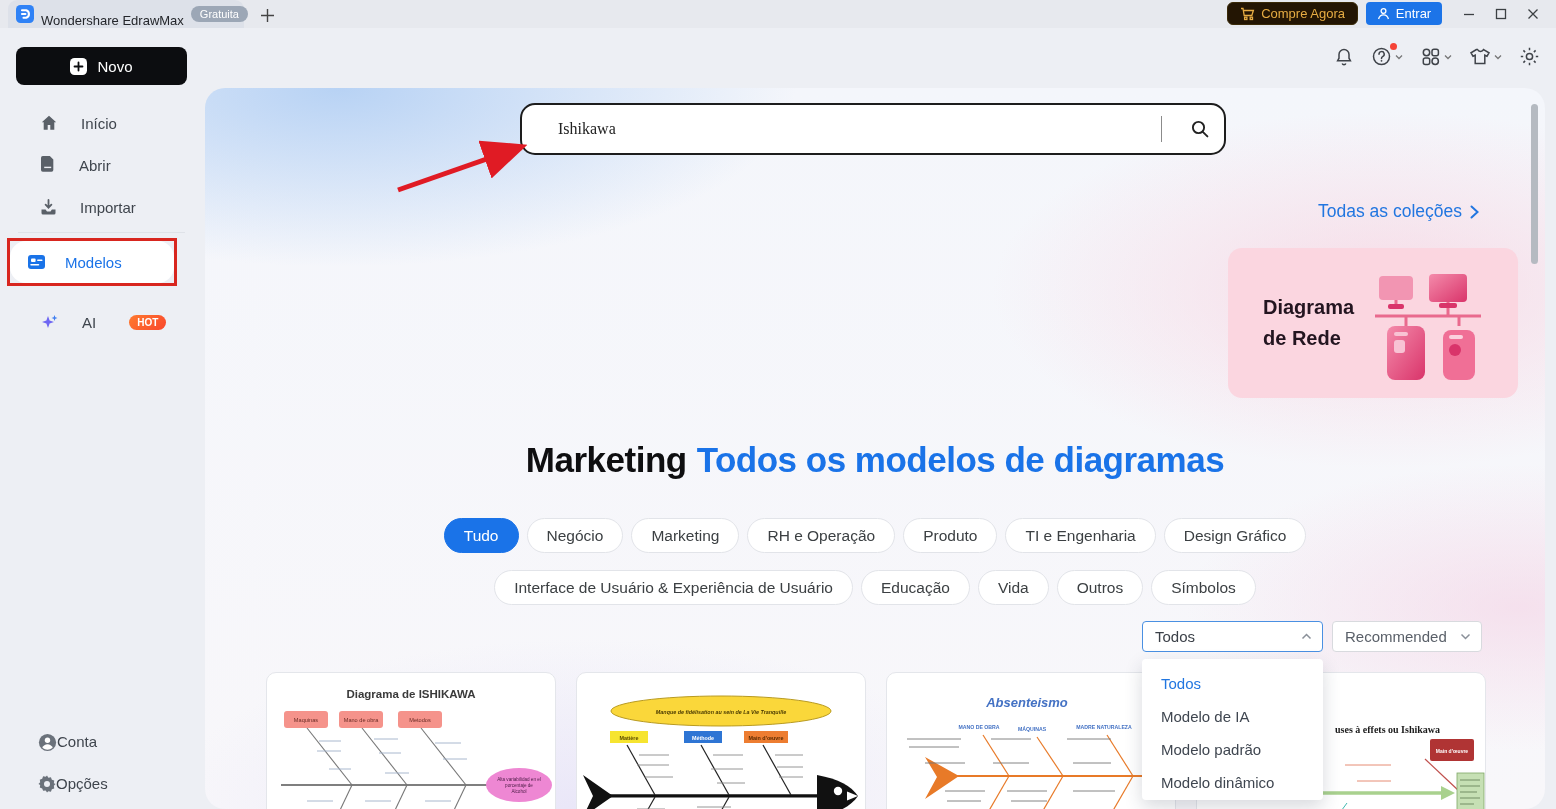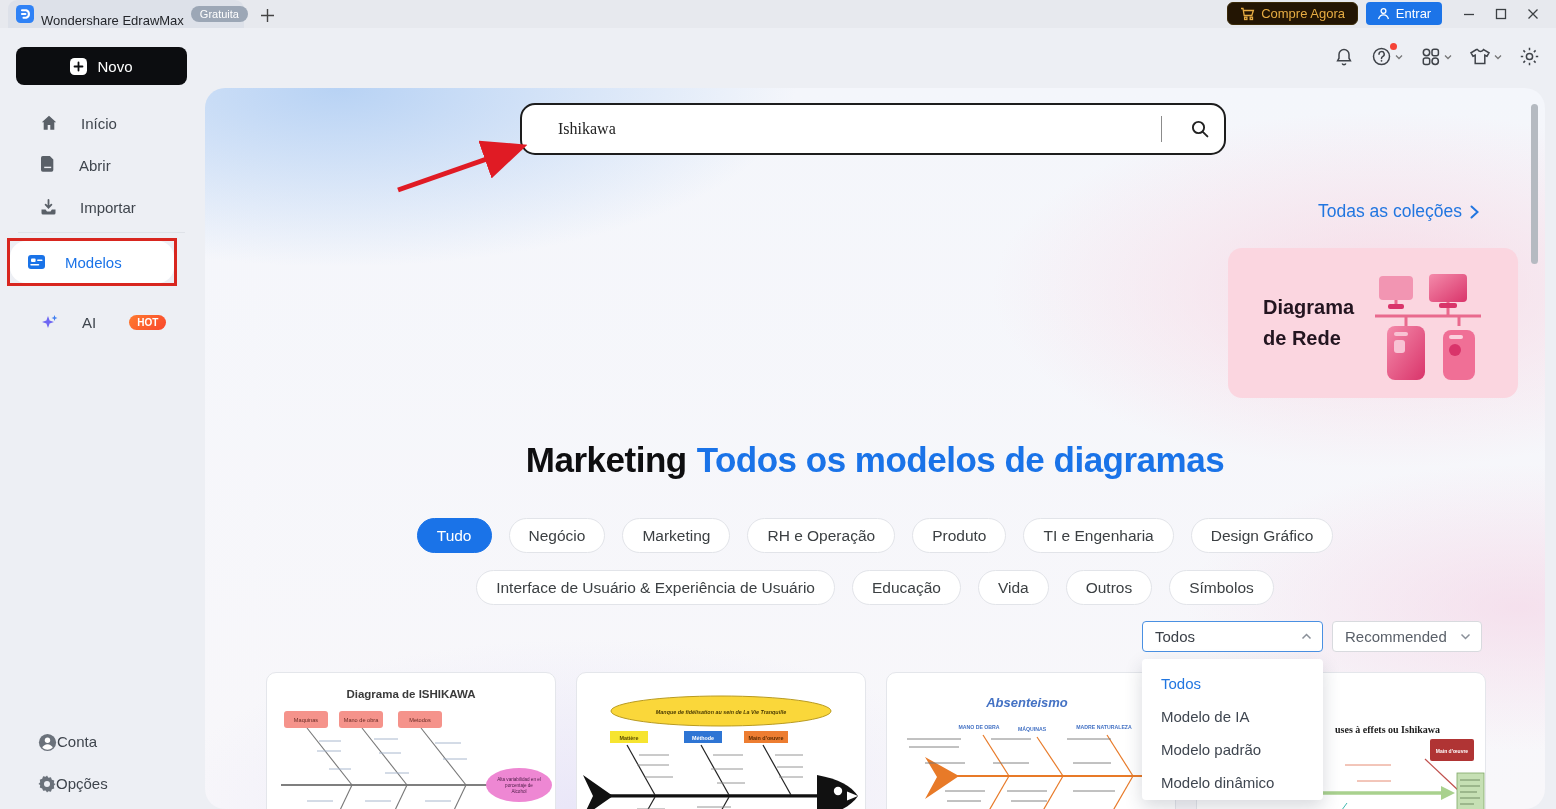--- a/index.html
+++ b/index.html
@@ -70,21 +70,21 @@
   .feat-card.planta { left:677px; background:#c9f1e3; }
   .feat-card.rede { left:987px; background:#fbd6e0;margin-left:36px; }
   .feat-label { font-size:20px; font-weight:bold; color:#142e31; padding-left:40px; line-height:1.55; }
   .feat-card.rede .feat-label { color:#231520; padding-left:35px; }
   .feat-icon { position:absolute; right:32px; top:22px; }
 
   .heading { position:absolute; top:352px; width:100%; text-align:center; font-size:35px;
     font-weight:bold; color:#0e0e10; letter-spacing:-.5px; }
   .heading .hl { color:#1a73e8; margin-left:10px; }
 
-  .chips { position:absolute; width:100%; display:flex; justify-content:center; gap:17px; }
+  .chips { position:absolute; width:100%; display:flex; justify-content:center; gap:8px; }
   .chips.r1 { top:430px; } .chips.r2 { top:482px; }
   .chip { height:35px; background:#fff; border:1px solid #e2e4e9; border-radius:18px; font-size:15.5px;
     color:#3c4043; padding:0 19px; display:flex; align-items:center; cursor:pointer; font-family:inherit; }
   .chip.active { background:#1a73e8; border-color:#1a73e8; color:#fff; }
 
   .select { position:absolute; top:533px; height:31px; background:#fff; border-radius:4px;
     display:flex; align-items:center; justify-content:space-between; padding:0 10px 0 12px;
     font-size:15px; cursor:pointer; }
   .select.type { left:937px; width:181px; border:1px solid #4a90e2; color:#3b4048; }
   .select.sort { left:1127px; width:150px; border:1px solid #d8dade; color:#5a6069; }

